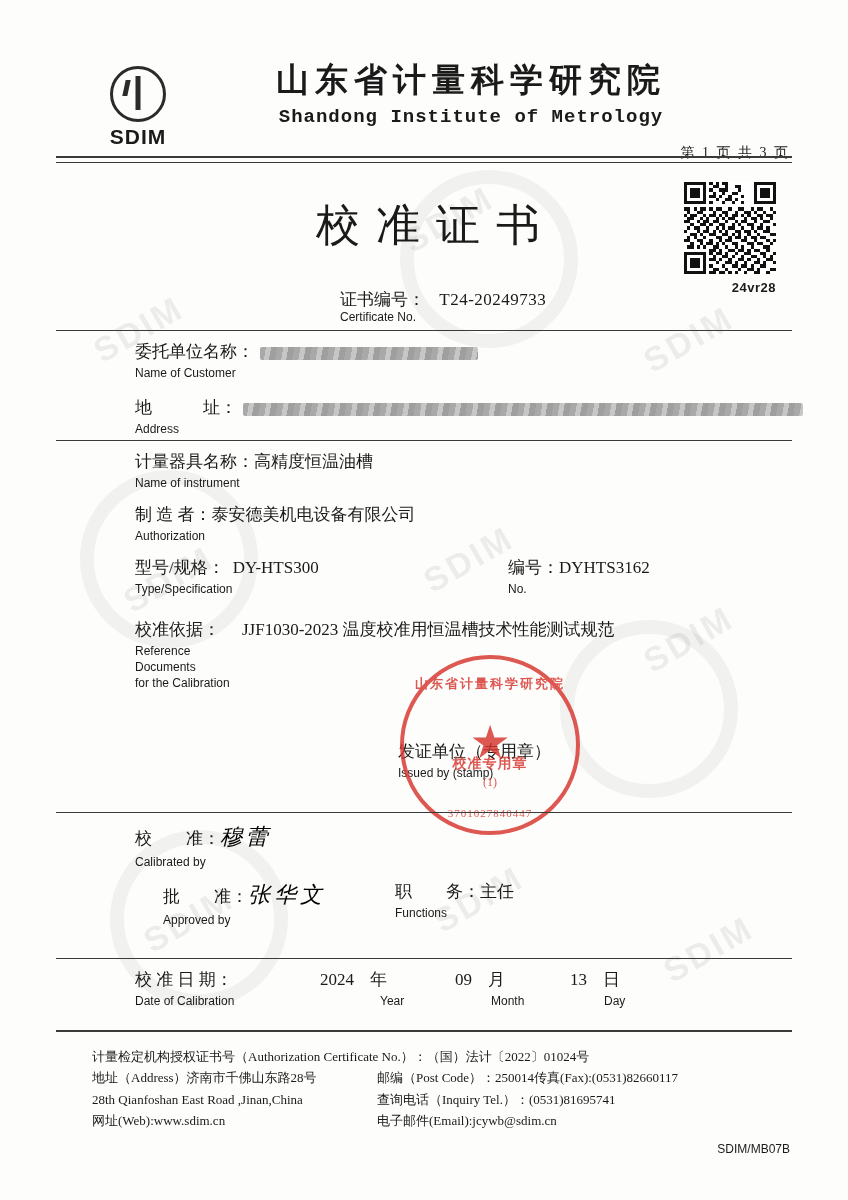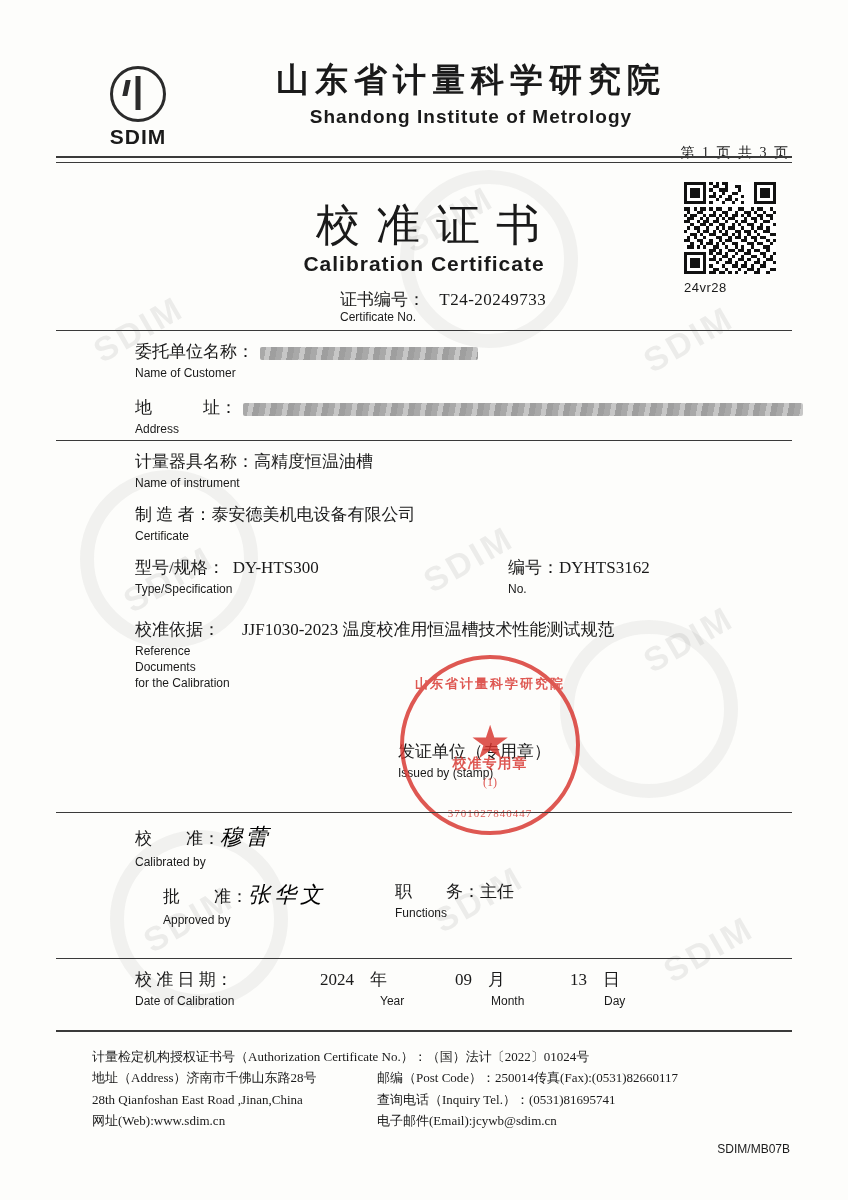--- a/index.html
+++ b/index.html
@@ -68,21 +68,21 @@
     font-family: "Liberation Sans", sans-serif;
     font-weight: bold; font-size: 21px; letter-spacing: 1px;
     margin-top: 3px;
   }
   .titles { flex: 1; padding-left: 6px; }
   .cn-org {
     font-size: 33px; font-weight: bold; letter-spacing: 6px;
     text-align: center; line-height: 1.15;
   }
   .en-org {
-    font-family: Liberation Sans, sans-serif;
+    font-family: Liberation Mono, monospace;
     font-size: 19px; font-weight: bold; letter-spacing: 1px;
     text-align: center; margin-top: 6px;
   }
   .page-num {
     position: absolute; right: 58px; top: 144px;
     font-size: 14px; letter-spacing: 2px;
   }
 
   .rule {
     position: absolute; left: 56px; width: 736px;
@@ -98,21 +98,21 @@
     padding-left: 24px;
   }
   .main-title-en {
     position: absolute; left: 0; right: 0; top: 252px;
     text-align: center;
     font-family: "Liberation Sans", sans-serif;
     font-size: 21px; font-weight: bold; letter-spacing: 1px;
   }
 
   
-  .qr-wrap { position: absolute; right: 72px; top: 182px; text-align: left; }
+  .qr-wrap { position: absolute; right: 72px; top: 182px; text-align: right; font-weight: bold; }
   .qr { width: 92px; height: 92px; }
   .qr-label {
     font-family: "Liberation Sans", sans-serif;
     font-size: 13px; margin-top: 2px; letter-spacing: .5px;
   }
 
   
   .cert-no {
     position: absolute; left: 340px; top: 288px;
     font-size: 17px;
@@ -216,21 +216,20 @@
       <div class="cn-org">山东省计量科学研究院</div>
       <div class="en-org">Shandong  Institute  of  Metrology</div>
     </div>
   </div>
   <div class="page-num">第 1 页 共 3 页</div>
 
   <div class="rule" style="top:156px;"></div>
   <div class="rule thin" style="top:162px;"></div>
 
   <div class="main-title">校准证书</div>
-  <div class="main-title-en">Calibration   Certificate</div>
 
   <div class="qr-wrap">
     <svg class="qr" viewBox="0 0 29 29" shape-rendering="crispEdges">
       <rect width="29" height="29" fill="#ffffff"></rect>
       <g fill="#111">
         <rect x="0" y="0" width="7" height="1"></rect>
           <rect x="0" y="6" width="7" height="1"></rect>
         <rect x="0" y="0" width="1" height="7"></rect>
           <rect x="6" y="0" width="1" height="7"></rect>
         <rect x="2" y="2" width="3" height="3"></rect>
@@ -469,21 +468,21 @@
 
   <div class="rule thin" style="top:440px;"></div>
 
   <div class="field" style="left:135px; top:450px;">
     <div><span class="cn">计量器具名称：</span><span class="val">高精度恒温油槽</span></div>
     <div class="en">Name of instrument</div>
   </div>
 
   <div class="field" style="left:135px; top:503px;">
     <div><span class="cn">制 造 者：</span><span class="val">泰安德美机电设备有限公司</span></div>
-    <div class="en">Certificate</div>
+    <div class="en">Authorization</div>
   </div>
 
   <div class="field" style="left:135px; top:556px;">
     <div><span class="cn">型号/规格：</span><span class="val" style="margin-left:8px;text-align:right;">DY-HTS300</span></div>
     <div class="en">Type/Specification</div>
   </div>
 
   <div class="field" style="left:508px; top:556px;">
     <div><span class="cn">编号：</span><span class="val">DYHTS3162</span></div>
     <div class="en">No.</div>

